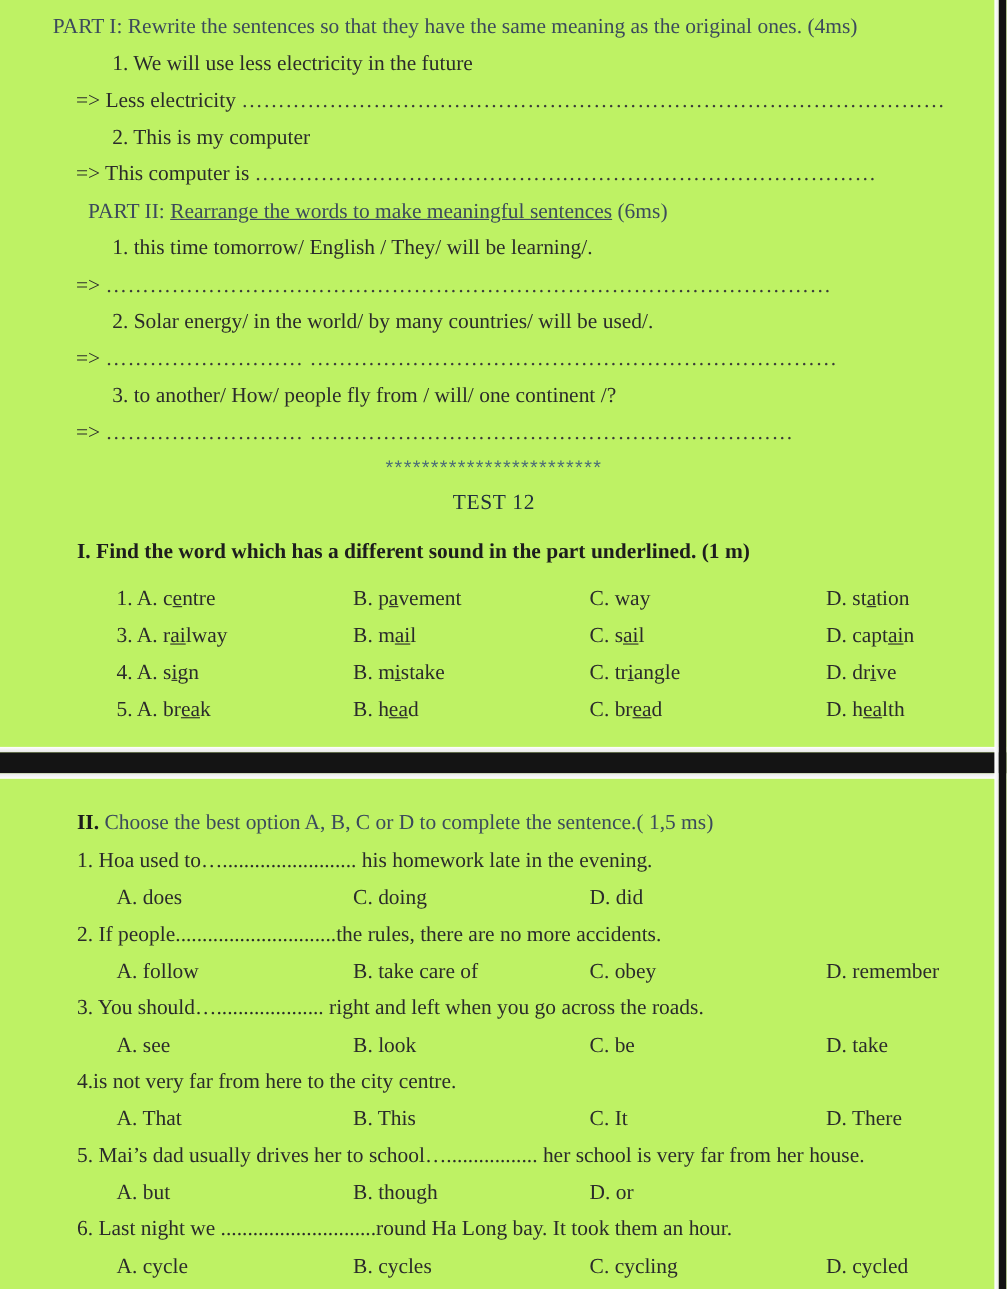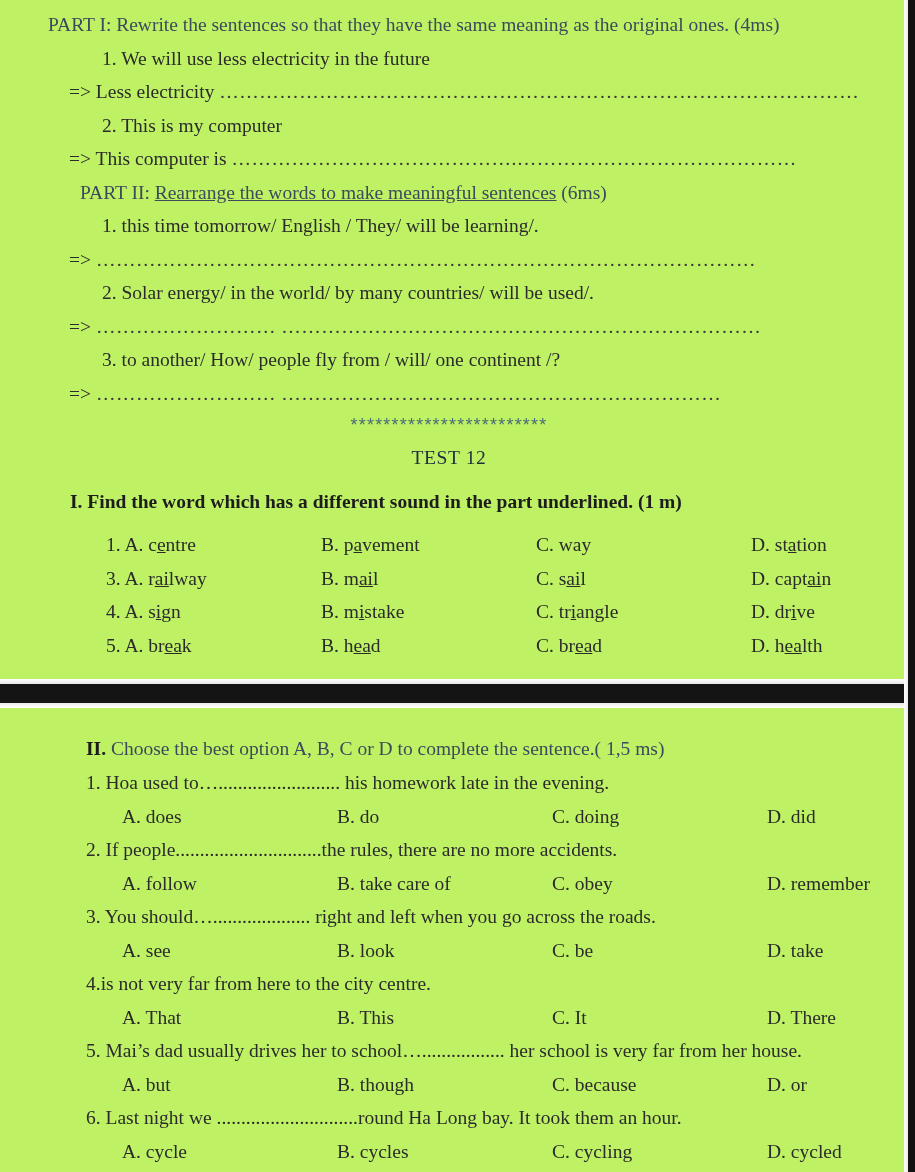--- a/index.html
+++ b/index.html
@@ -64,21 +64,21 @@
   }
 
   .section-upper {
     position: absolute;
     left: 0;
     top: 0;
     width: 908px;
   }
   .section-lower {
     position: absolute;
-    left: 16px;
+    left: 0;
     top: 708px;
     width: 767px;
   }
 
   .line {
     font-size: 19.5px;
     line-height: 33.5px;
     white-space: nowrap;
     color: #2b2b2b;
   }
@@ -265,21 +265,20 @@
 
     <div class="inst-blue">
       <b>II.</b>
       <span>Choose the best option A, B, C or D to complete the sentence.( 1,5 ms)</span>
     </div>
 
     <div id="mcq-rows">
         <div class="q-line">1. Hoa used to…......................... his homework late in the evening.</div>
         <div class="opt-row">
           <div class="c0">A. does</div>
-          <div class="c1">B. do</div>
           <div class="c2">C. doing</div>
           <div class="c3">D. did</div>
         </div>
         <div class="q-line">2. If people..............................the rules, there are no more accidents.</div>
         <div class="opt-row">
           <div class="c0">A. follow</div>
           <div class="c1">B. take care of</div>
           <div class="c2">C. obey</div>
           <div class="c3">D. remember</div>
         </div>
@@ -294,21 +293,20 @@
         <div class="opt-row">
           <div class="c0">A. That</div>
           <div class="c1">B. This</div>
           <div class="c2">C. It</div>
           <div class="c3">D. There</div>
         </div>
         <div class="q-line">5. Mai’s dad usually drives her to school…................. her school is very far from her house.</div>
         <div class="opt-row">
           <div class="c0">A. but</div>
           <div class="c1">B. though</div>
-          <div class="c2">C. because</div>
           <div class="c3">D. or</div>
         </div>
         <div class="q-line">6. Last night we .............................round Ha Long bay. It took them an hour.</div>
         <div class="opt-row">
           <div class="c0">A. cycle</div>
           <div class="c1">B. cycles</div>
           <div class="c2">C. cycling</div>
           <div class="c3">D. cycled</div>
         </div>
       </div>

